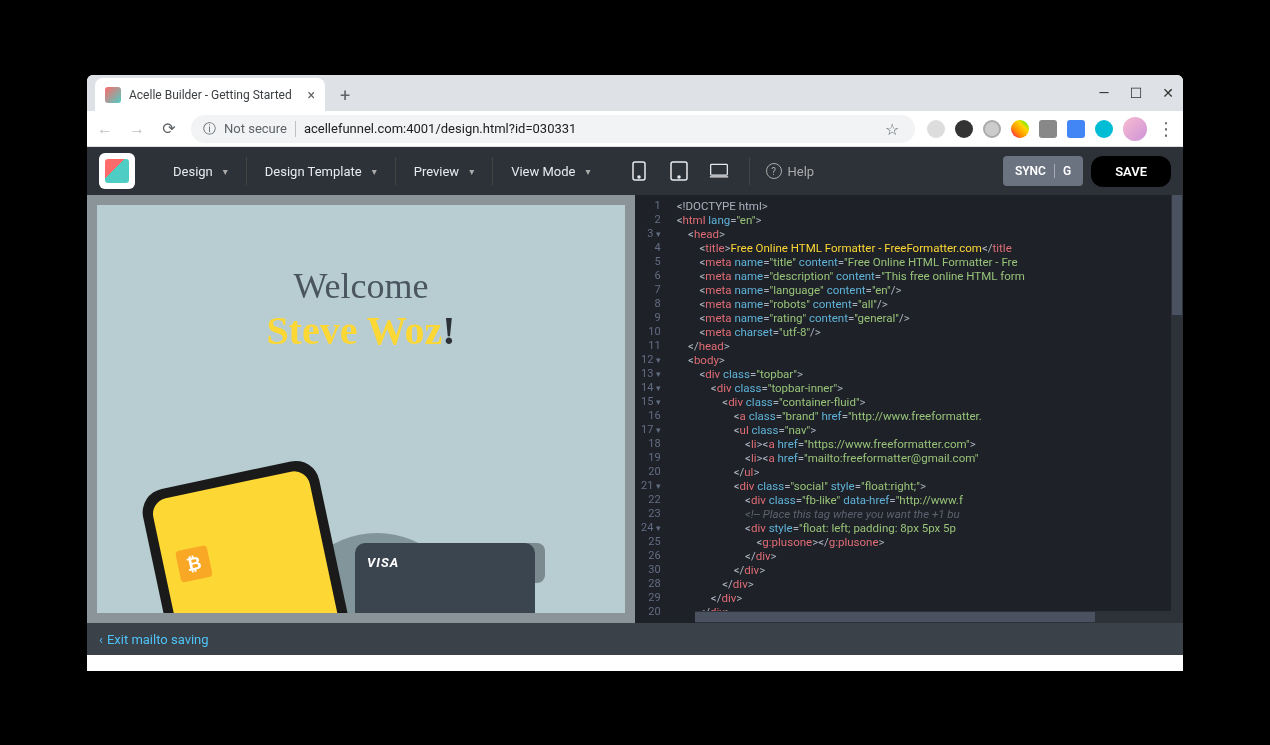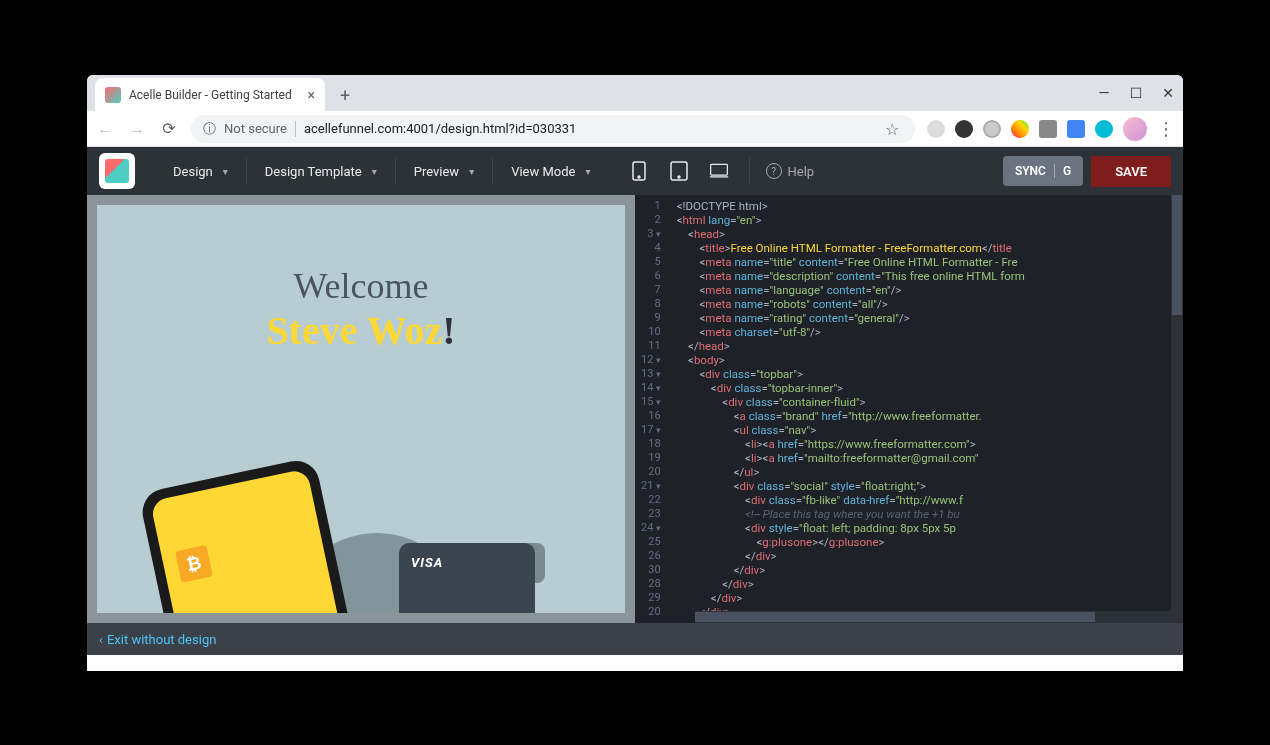--- a/index.html
+++ b/index.html
@@ -36,38 +36,38 @@
 .logo-inner{width:24px;height:24px;background:linear-gradient(135deg,#ff6b6b 40%,#4ecdc4 40%);border-radius:3px;position:relative}
 .tb-item{color:#e8eaed;font-size:13px;padding:0 18px;height:64px;display:flex;align-items:center;gap:10px;cursor:pointer}
 .tb-sep{width:1px;height:28px;background:#444}
 .chev{font-size:10px;color:#aaa}
 .device-icons{display:flex;gap:20px;padding:0 20px}
 .device-icon{width:20px;height:20px;color:#e8eaed;display:flex;align-items:center;justify-content:center}
 .help{color:#aaa;font-size:13px;display:flex;align-items:center;gap:6px;padding:0 16px}
 .help-icon{width:16px;height:16px;border:1.5px solid #aaa;border-radius:50%;display:flex;align-items:center;justify-content:center;font-size:10px}
 .sync-btn{background:#6b7280;color:#fff;padding:8px 12px;border-radius:4px;font-size:12px;font-weight:600;display:flex;align-items:center;gap:8px;margin-left:auto;margin-right:8px}
 .sync-sep{width:1px;height:14px;background:rgba(255,255,255,.4)}
-.save-btn{background:#7f1d1d;color:#fff;padding:8px 24px;border-radius:0;font-size:13px;font-weight:600}
+.save-btn{background:#000000;color:#fff;padding:8px 24px;border-radius:12px;font-size:13px;font-weight:600}
 .workspace{display:flex;height:428px;background:#2d3239}
 .preview-panel{width:548px;background:#8a9499;padding:10px;overflow:hidden}
 .preview-content{background:#b8cdd1;height:100%;padding:28px 44px;position:relative;overflow:hidden}
 .brand-row{display:flex;align-items:center;gap:16px;margin-bottom:40px}
 .brand-circle{width:64px;height:64px;background:#fdd835;border-radius:50%}
 .brand-text h2{font-size:20px;font-weight:400;letter-spacing:1px;color:#2d3239}
 .brand-text h2 b{font-weight:800}
 .brand-text p{font-size:12px;color:#5a6670;margin-top:2px}
 .welcome{text-align:center;margin-top:32px}
 .welcome h1{font-size:36px;font-weight:400;color:#4a5560;font-family:Georgia,serif}
 .welcome .name{font-size:40px;font-weight:700;color:#fdd835;font-family:Georgia,serif}
 .welcome .excl{color:#2d3239;font-size:40px;font-weight:700;font-family:Georgia,serif}
 .phone-area{position:absolute;bottom:-40px;left:30px;right:30px;height:200px}
 .phone{position:absolute;left:30px;bottom:-20px;width:180px;height:200px;background:#1a1a1a;border-radius:24px;transform:rotate(-12deg);padding:10px}
 .phone-screen{background:#fdd835;height:100%;border-radius:16px;padding:14px;font-size:8px}
 .btc-icon{width:32px;height:32px;background:#f9a825;border-radius:4px;margin-top:40px;display:flex;align-items:center;justify-content:center;color:#fff;font-weight:bold;font-size:18px}
-.card{position:absolute;right:60px;bottom:10px;width:136px;height:100px;background:#3a4550;border-radius:10px;padding:12px;color:#b0bec5;font-size:9px}
+.card{position:absolute;right:60px;bottom:10px;width:180px;height:100px;background:#3a4550;border-radius:10px;padding:12px;color:#b0bec5;font-size:9px}
 .card-visa{font-size:13px;font-weight:700;font-style:italic;color:#fff;letter-spacing:1px}
 .box-behind{position:absolute;right:50px;bottom:70px;width:130px;height:40px;background:#7a8a8f;border-radius:8px}
 .circ-bg{position:absolute;width:180px;height:180px;background:#4a5d63;border-radius:50%;bottom:-60px;left:160px;opacity:.5}
 .code-panel{flex:1;background:#1e2127;display:flex;font-family:Consolas,Monaco,monospace;font-size:11.5px;position:relative;overflow:hidden}
 .gutter{background:#1e2127;color:#636d83;text-align:right;padding:4px 10px 4px 6px;line-height:14px;user-select:none;font-size:11px}
 .code{flex:1;padding:4px 0 4px 6px;line-height:14px;white-space:pre;color:#abb2bf;overflow:hidden}
 .t-tag{color:#e06c75}
 .t-attr{color:#5fb3d9}
 .t-str{color:#98c379}
 .t-punc{color:#abb2bf}
@@ -244,16 +244,16 @@
       <div class="scroll-v">
           <div class="scroll-vthumb"></div>
         </div>
       <div class="scroll-corner"></div>
     </div>
   </div>
 
   <div class="footer">
     <div class="exit-link">
       <span>‹</span>
-      <span>Exit without design</span>
+      <span>Exit mailto saving</span>
     </div>
   </div>
 </div>
 
 </body></html>

